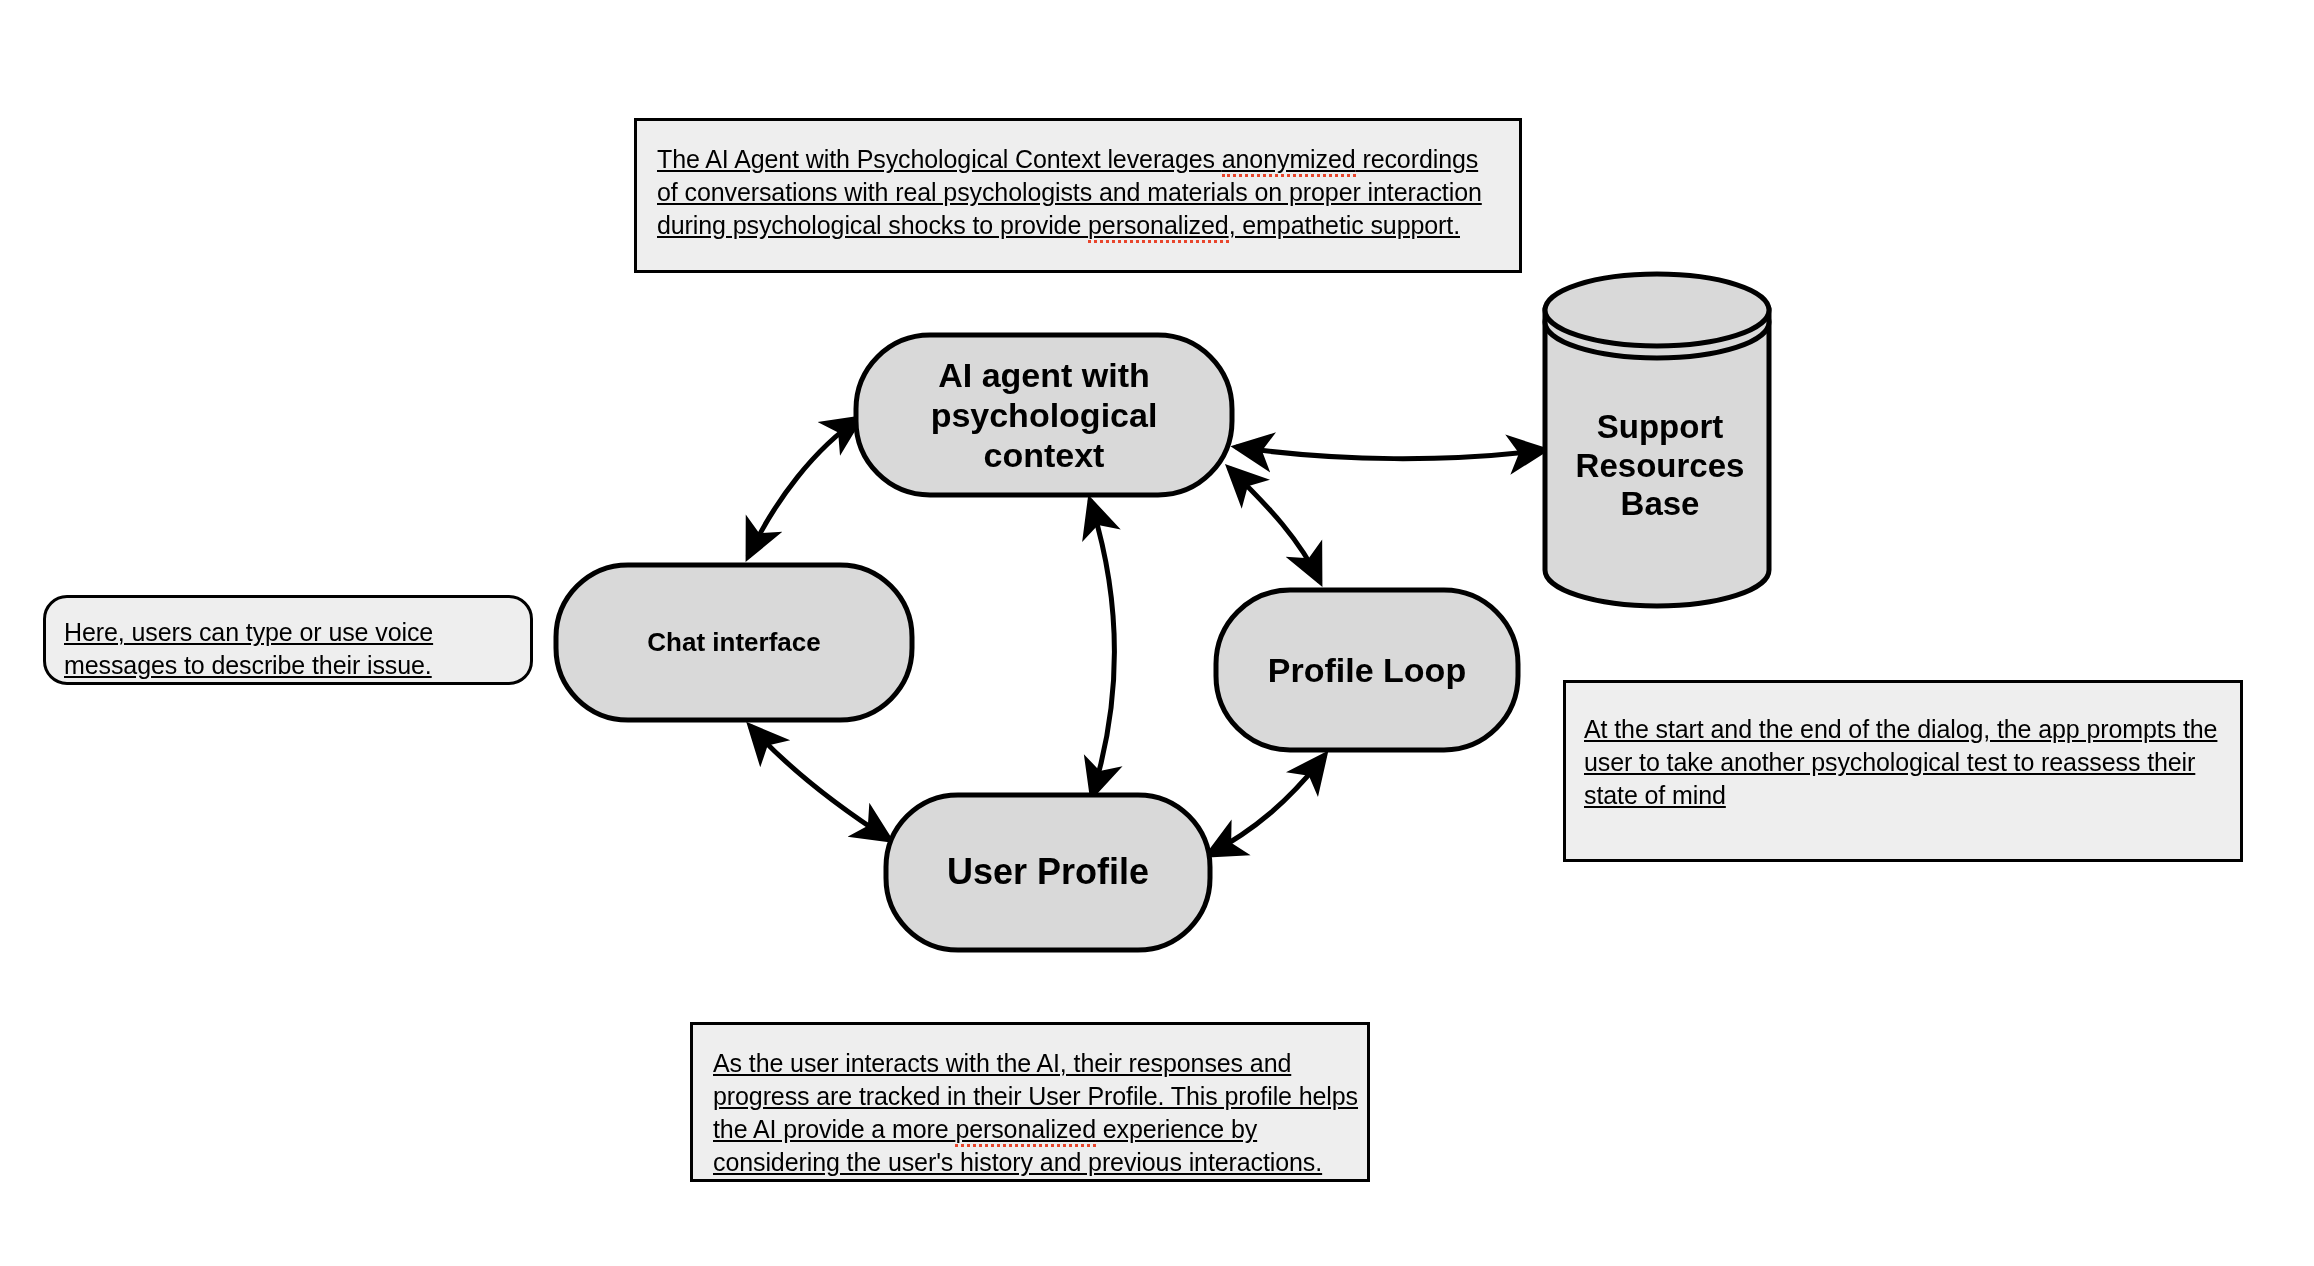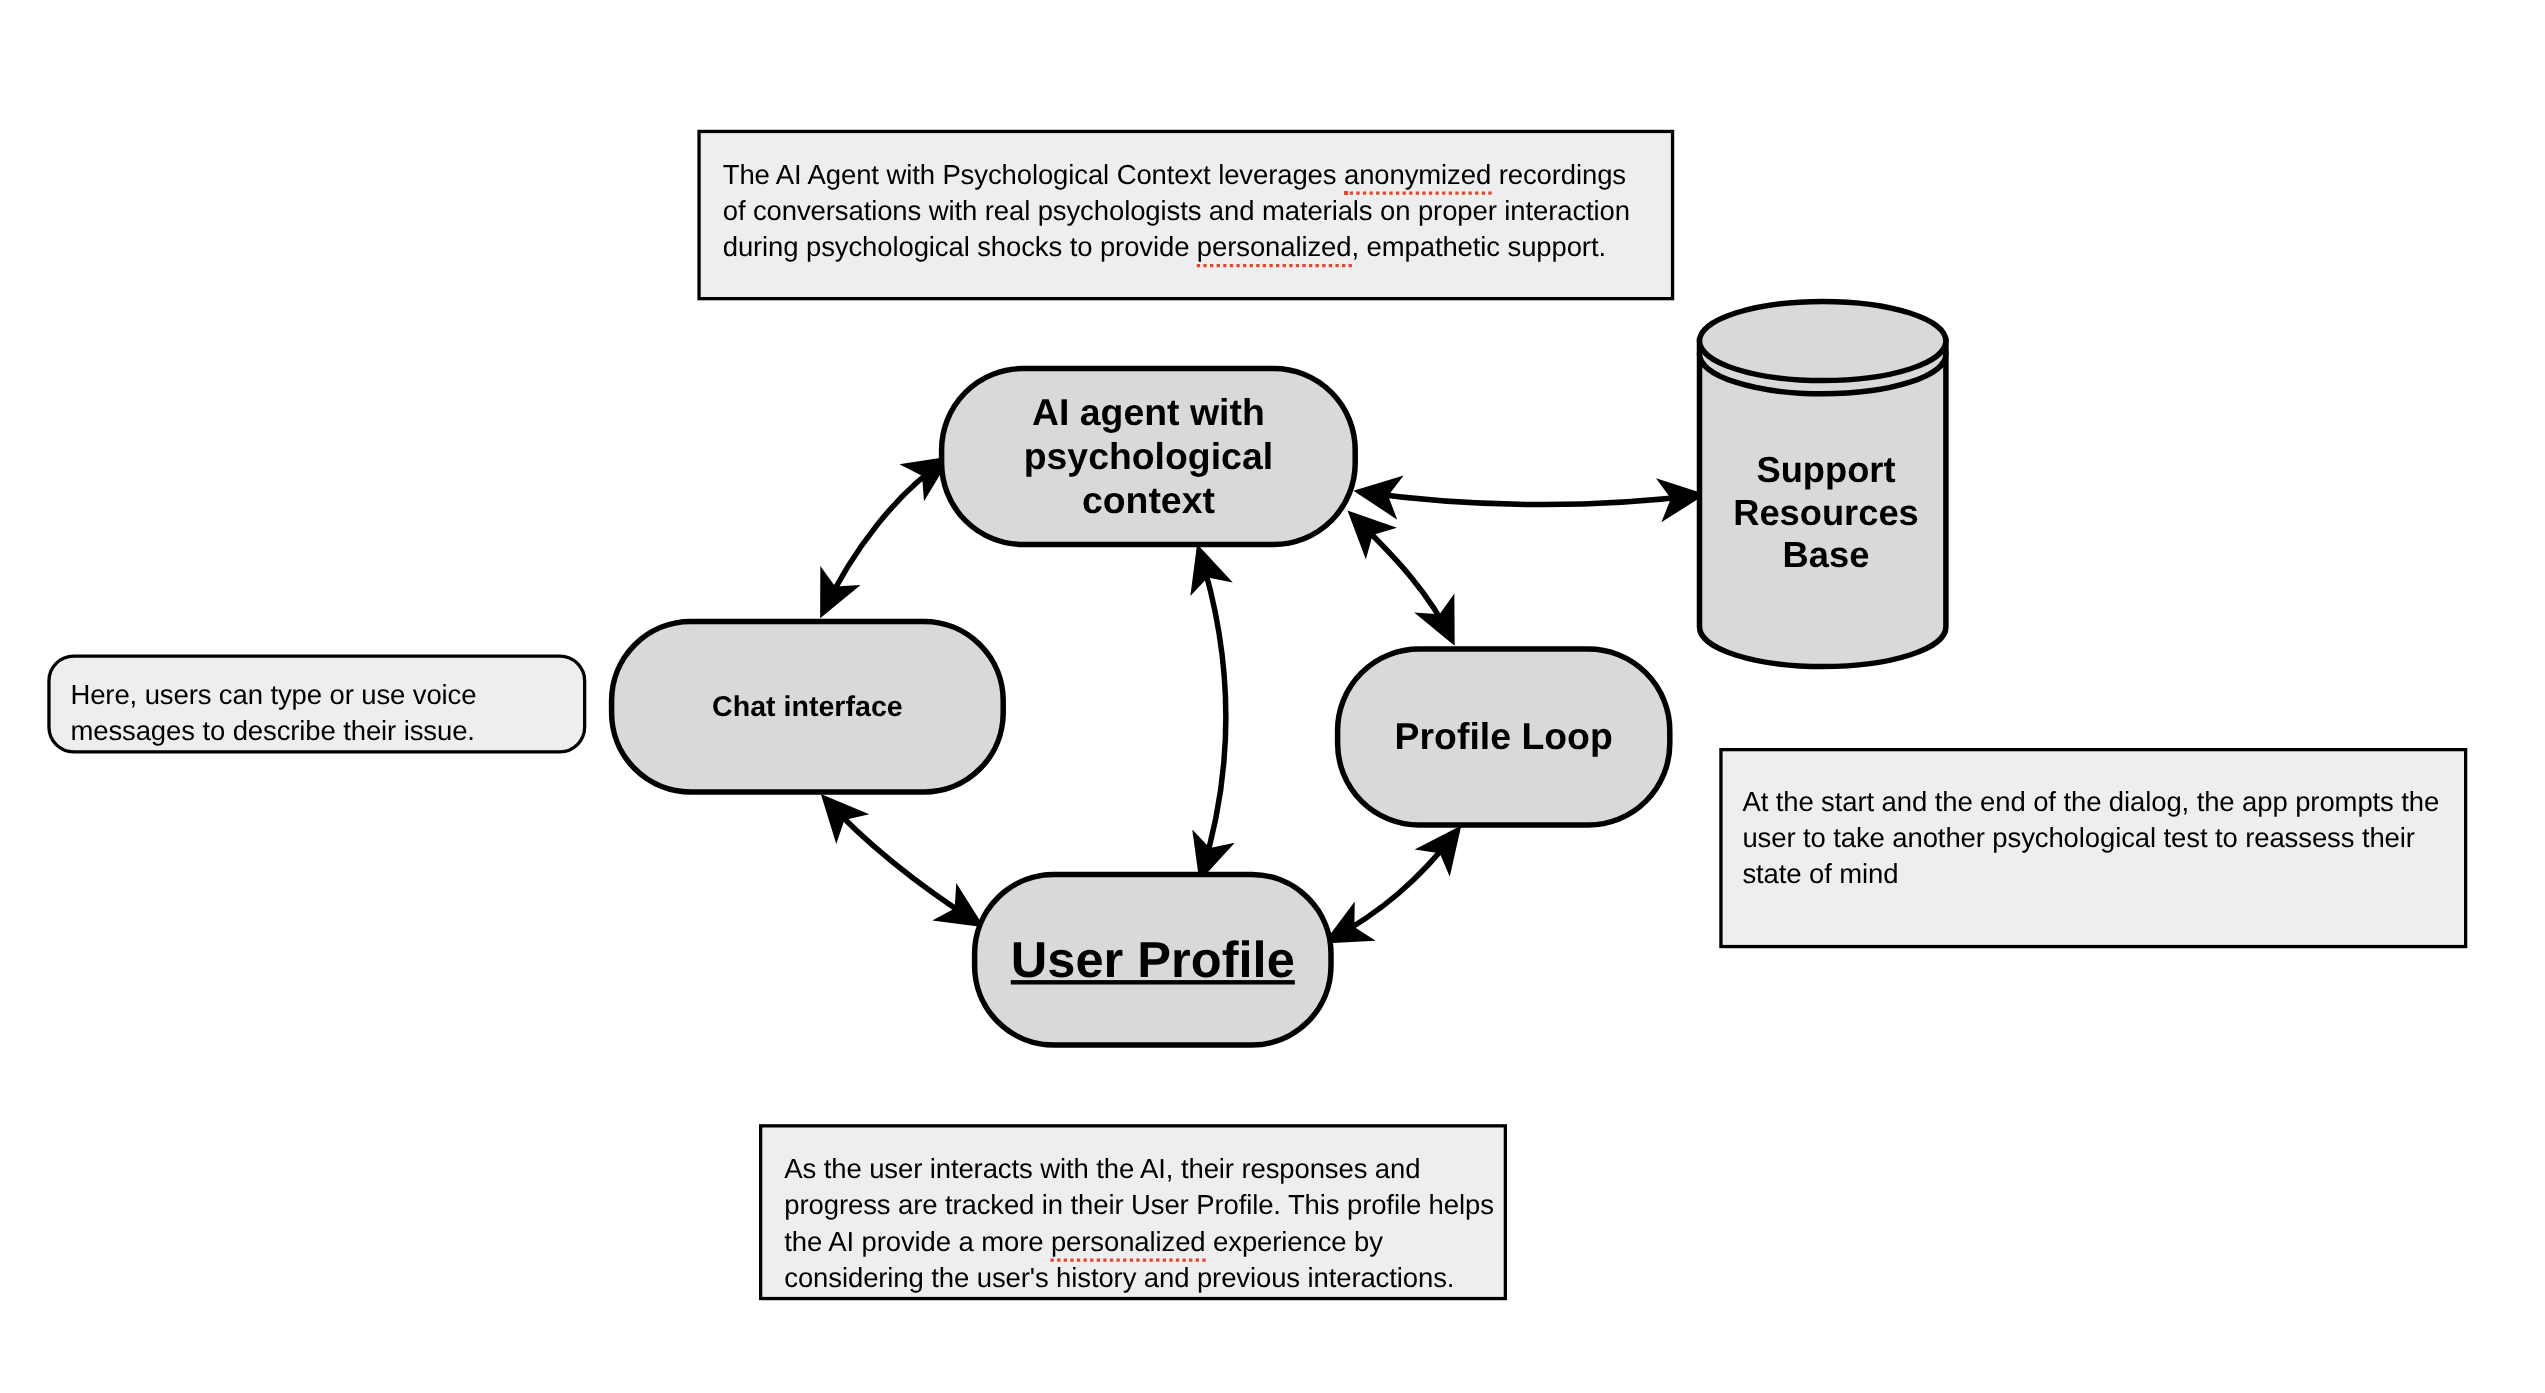--- a/index.html
+++ b/index.html
@@ -27,20 +27,21 @@
     border: 3px solid #000000;
     box-sizing: border-box;
     color: #000000;
     font-size: 25px;
     line-height: 1.32;
     letter-spacing: -0.1px;
   }
   .callout .ctext {
     display: block;
     white-space: pre-line;
+    text-decoration: underline;
   }
   .spellerr {
     border-bottom: 3px dotted #e8452c;
     padding-bottom: 1px;
   }
   
   #callout-ai-agent   { left: 634px;  top: 118px;  width: 888px;  height: 155px; padding: 22px 18px 0 20px; }
   #callout-chat       { left: 43px;   top: 595px;  width: 490px;  height: 90px;  padding: 18px 16px 0 18px; border-radius: 24px; }
   #callout-feedback   { left: 1563px; top: 680px;  width: 680px;  height: 182px; padding: 30px 20px 0 18px; }
   #callout-userprofile{ left: 690px;  top: 1022px; width: 680px;  height: 160px; padding: 22px 6px 0 20px; }
@@ -54,21 +55,21 @@
     line-height: 1.18;
     white-space: pre-line;
     display: flex;
     align-items: center;
     justify-content: center;
     pointer-events: none;
   }
   #label-ai-agent    { left: 856px;  top: 335px; width: 376px; height: 160px; font-size: 34px; }
   #label-chat        { left: 556px;  top: 565px; width: 356px; height: 155px; font-size: 26px; }
   #label-feedback    { left: 1216px; top: 590px; width: 302px; height: 160px; font-size: 34px; }
-  #label-userprofile { left: 886px;  top: 795px; width: 324px; height: 155px; font-size: 46px; text-decoration: underline; }
+  #label-userprofile { left: 886px;  top: 795px; width: 324px; height: 155px; font-size: 36px; }
   #label-support     { left: 1540px; top: 360px; width: 240px; height: 130px; font-size: 33px; margin-top: 41px; }
 </style>
 </head>
 <body>
 
 <svg id="canvas" viewBox="0 0 2314 1266" xmlns="http://www.w3.org/2000/svg">
   <defs>
     <marker id="ah-end" viewBox="0 0 12 12" refX="10" refY="6" markerWidth="9" markerHeight="9" orient="auto-start-reverse">
       <path d="M 0 0.6 L 11.5 6 L 0 11.4 L 3 6 Z" fill="#000000"></path>
     </marker>

